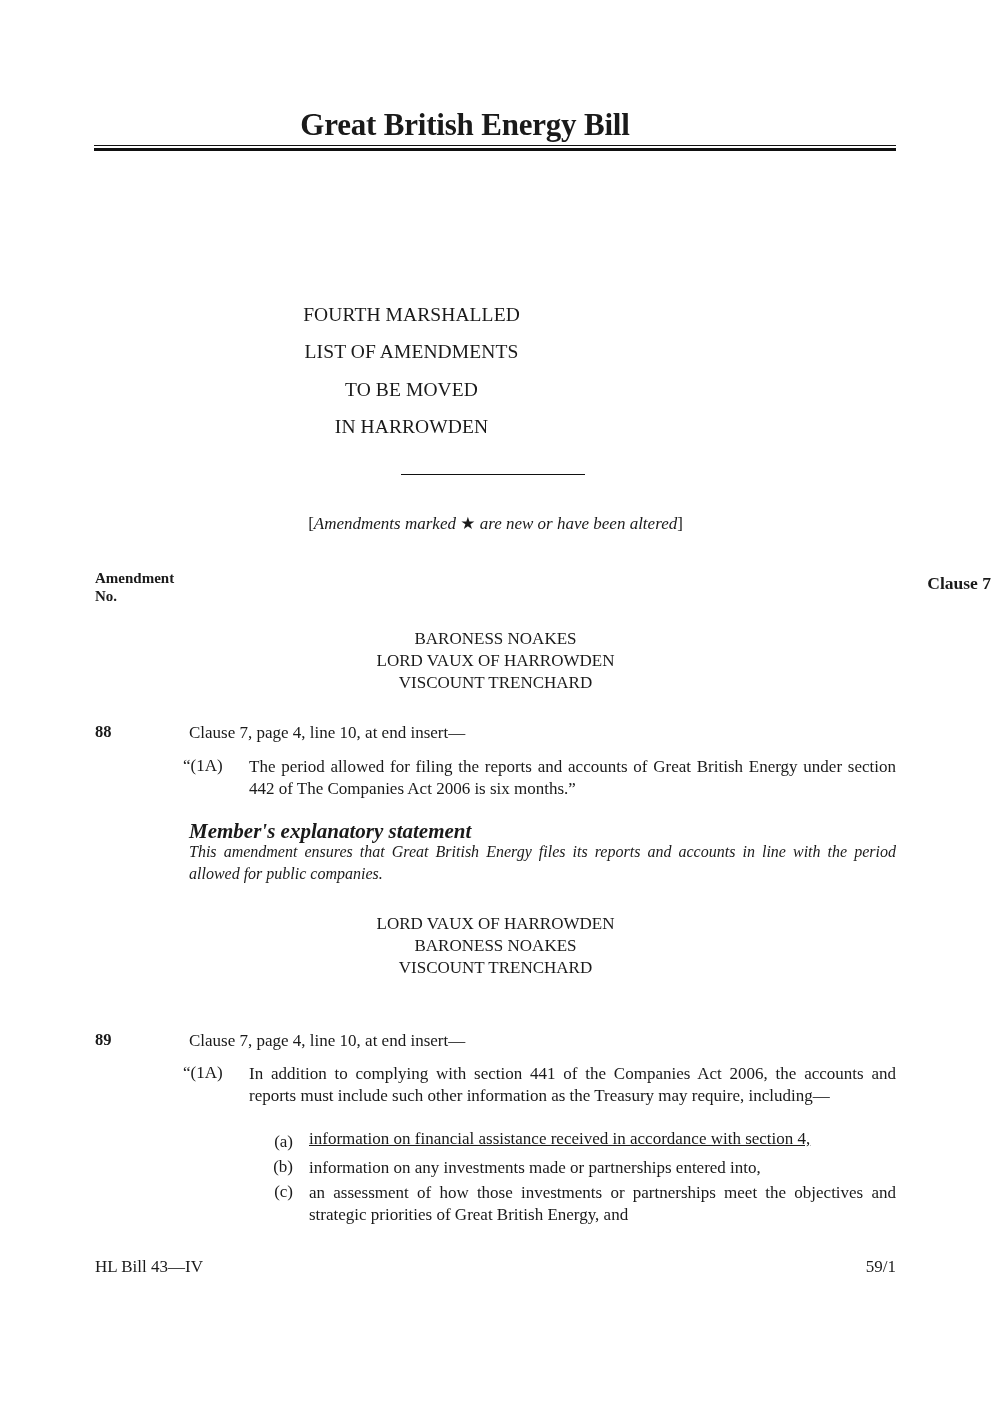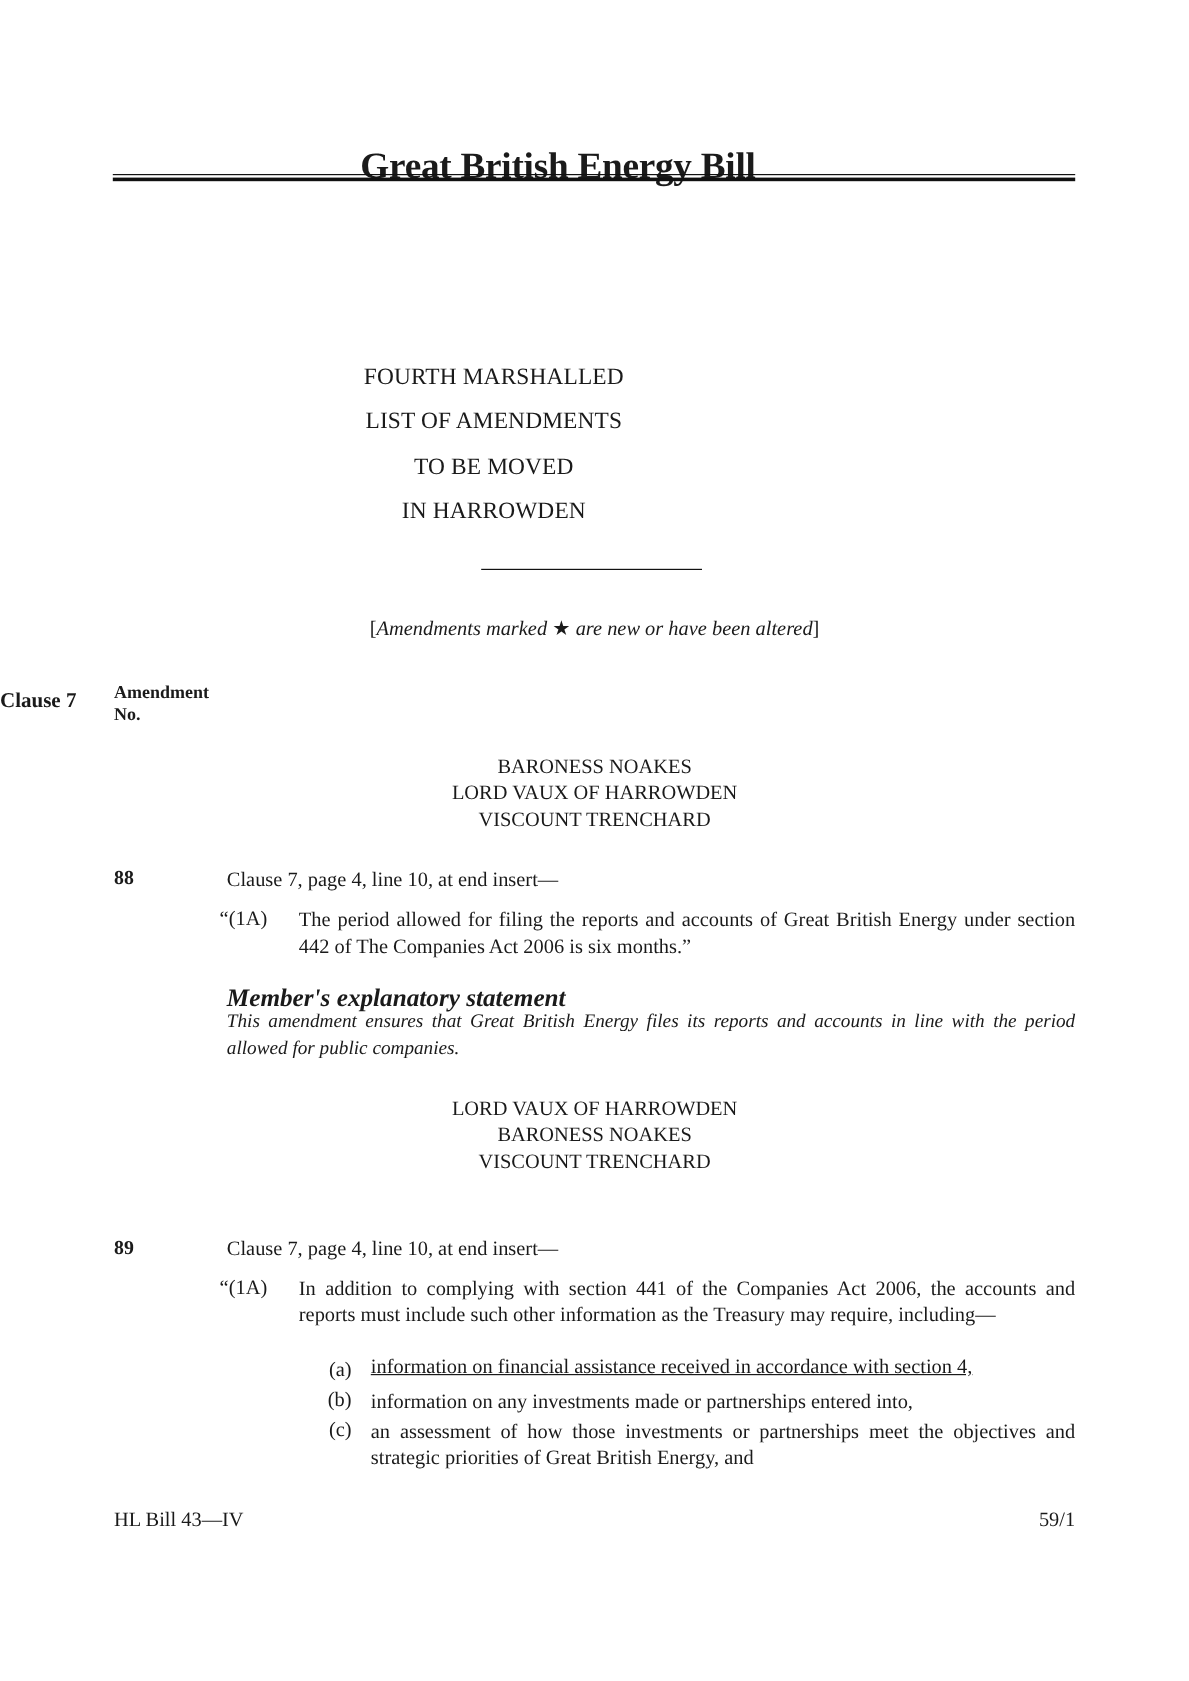--- a/index.html
+++ b/index.html
@@ -1,27 +1,27 @@
 <!DOCTYPE html>
 <html><head>
 <meta charset="utf-8">
 <style>
   html, body { margin:0; padding:0; background:#ffffff; }
   body { width:991px; height:1401px; position:relative; overflow:hidden;
          font-family:"Liberation Serif","DejaVu Serif",serif; color:#1a1a1a; }
   .abs { position:absolute; white-space:nowrap; }
-  .title { left:0; width:930px; top:120px; text-align:center; font-size:31px; font-weight:bold; letter-spacing:-0.2px; }
+  .title { left:0; width:930px; top:107px; text-align:center; font-size:31px; font-weight:bold; letter-spacing:-0.2px; }
   .rule-thin { position:absolute; left:94px; width:802px; top:145px; height:1px; background:#111; }
   .rule-thick { position:absolute; left:94px; width:802px; top:148px; height:3px; background:#111; }
   .heading-line { left:0; width:823px; text-align:center; font-size:19.5px; letter-spacing:0.1px; }
   .short-rule { position:absolute; left:401px; width:184px; top:474px; height:1px; background:#111; }
   .note { left:0; width:991px; text-align:center; font-size:17px; top:513px; }
   .note i { font-style:italic; }
   .amend-hdr { left:95px; top:569px; font-size:15px; font-weight:bold; line-height:18px; }
-  .clause-hdr { left:0; width:991px; text-align:left; top:573px; font-size:17.5px; font-weight:bold; }
+  .clause-hdr { left:0; width:991px; text-align:right; top:573px; font-size:17.5px; font-weight:bold; }
   .sponsors { left:0; width:991px; text-align:center; font-size:17px; line-height:22px; }
   .amd-no { left:95px; font-size:16.5px; font-weight:bold; }
   .body-text { font-size:17px; line-height:22px; }
   .para { position:absolute; left:249px; width:647px; font-size:17px; line-height:22px; text-align:justify; white-space:normal; }
   .para-label { font-size:17px; }
   .expl-head { left:189px; top:819px; font-size:21px; font-weight:bold; font-style:italic; }
   .expl-body { position:absolute; left:189px; width:707px; top:841px; font-size:16px; line-height:22px; font-style:italic; text-align:justify; white-space:normal; }
   .sub-label { position:absolute; width:24px; text-align:right; font-size:17px; }
   .sub-text { position:absolute; left:309px; width:587px; font-size:17px; line-height:22px; text-align:justify; white-space:normal; }
   .footer-left { left:95px; top:1257px; font-size:17px; }

